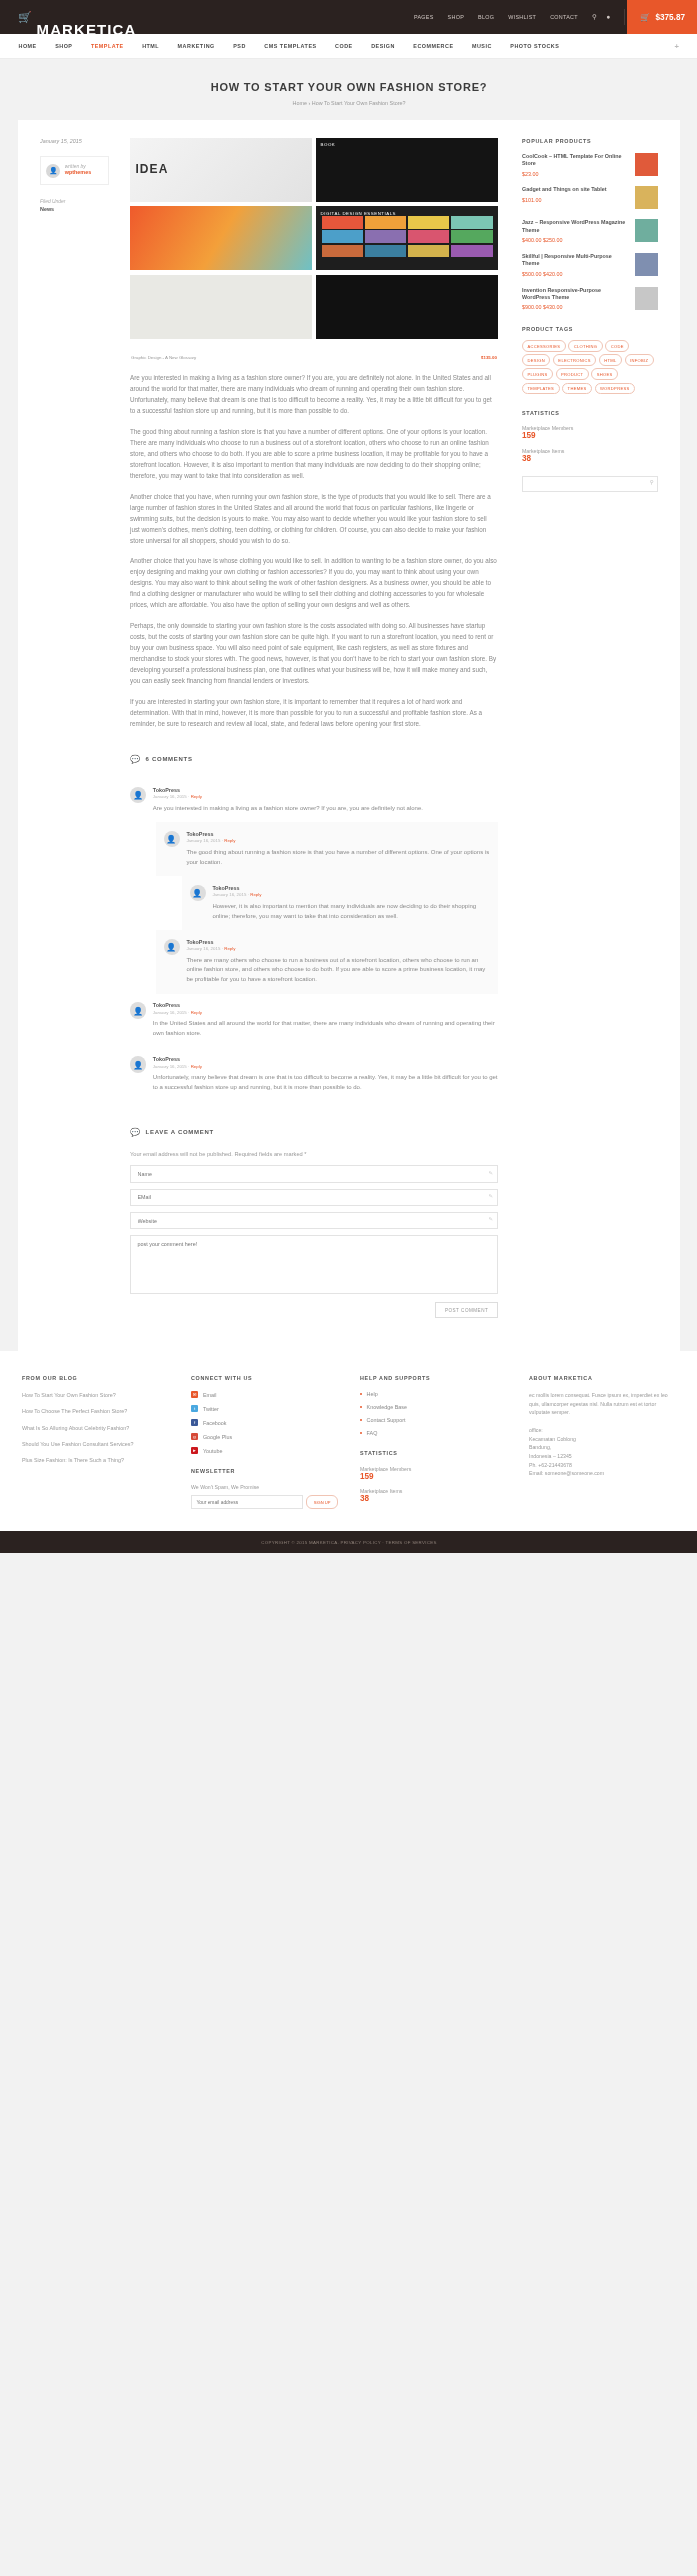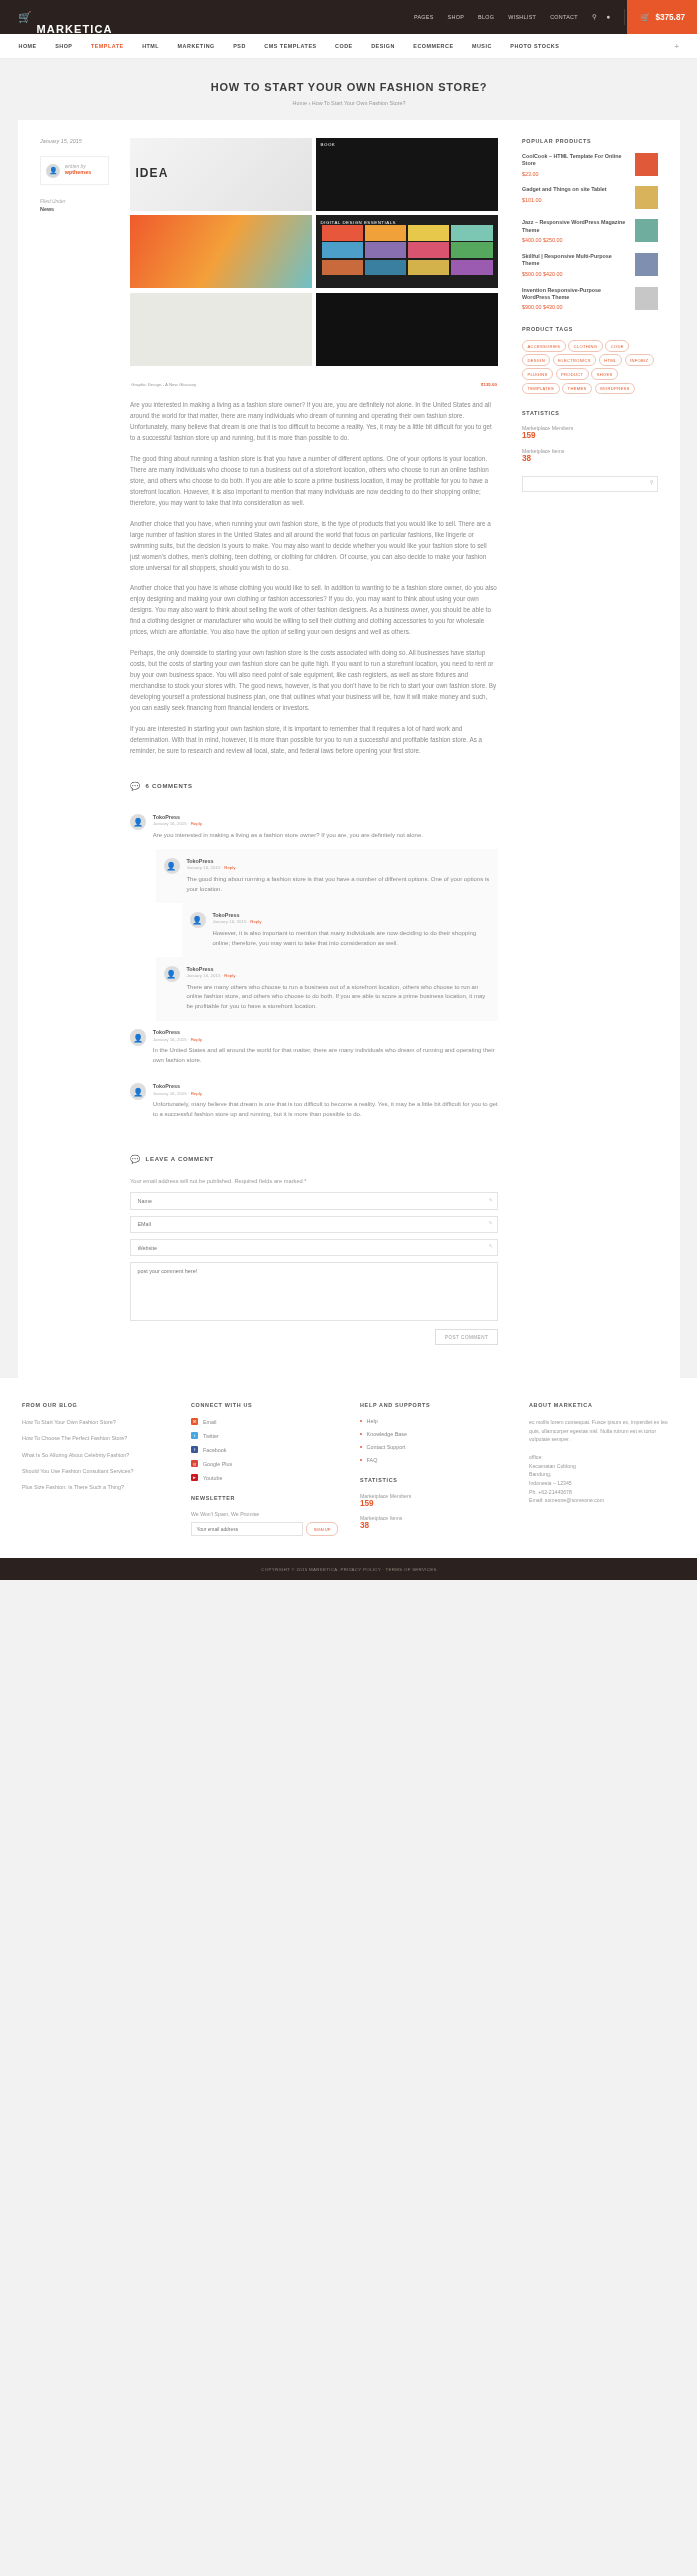--- a/index.html
+++ b/index.html
@@ -14,21 +14,21 @@
   .topbar {
     background: #2b2220;
     height: 34px;
     display: flex;
     align-items: center;
     padding: 0 18.5px;
     color: #fff;
   }
   .logo { display: flex; align-items: center; gap: 4.4px; }
   .logo-mark { color: #e8572a; font-size: 11px; line-height: 1; }
-  .logo-text { font-size: 11px; letter-spacing: 1.1px; font-weight: bold; color: #fff; margin-top: 24px; }
+  .logo-text { font-size: 15px; letter-spacing: 1.1px; font-weight: bold; color: #fff; margin-top: 24px; }
   .top-nav { margin-left: auto; display: flex; align-items: center; gap: 14px; font-size: 5.4px; letter-spacing: 0.3px; }
   .top-nav a { color: #cfc6c2; text-decoration: none; }
   .top-icons { display: flex; align-items: center; gap: 9.8px; margin-left: 14px; color:#cfc6c2; }
   .sep { width:0.5px; height: 16.3px; background:#473c39; margin: 0 3.3px; }
   .cart {
     background: #e8572a;
     color: #fff;
     height: 34px;
     display: flex; align-items: center; gap: 4.9px;
     padding: 0 13px;
@@ -72,21 +72,21 @@
   .post-date { font-size: 5.4px; font-style: italic; color: #999; margin-bottom: 12px; }
   .meta-box { border: 0.5px solid #eee; padding: 6.5px 5.4px; display: flex; gap: 4.4px; align-items: flex-start; }
   .avatar-sm { width: 14px; height: 14px; border-radius: 50%; background: #d8d8d8; flex: none;
                display:flex;align-items:center;justify-content:center;font-size:7px;color:#8a8a8a;}
   .meta-label { font-size: 4.9px; font-style: italic; color: #aaa; }
   .meta-value { font-size: 5.4px; color: #e8572a; font-weight: bold; }
   .filed { margin-top: 14px; font-size: 4.9px; font-style: italic; color: #aaa; }
   .filed b { display:block; font-style: normal; color:#555; font-size: 5.4px; margin-top: 2.2px;}
   
   .gallery { display: grid; grid-template-columns: 1fr 1fr; gap: 4.4px; margin-bottom: 14px; }
-  .tile { height: 73px; position: relative; overflow: hidden; color: #fff; }
+  .tile { height: 64px; position: relative; overflow: hidden; color: #fff; }
   .t1 { background: linear-gradient(135deg,#f4f4f4 0%,#e2e2e2 100%); color:#444; }
   .t2 { background: #141414; }
   .t3 { background: linear-gradient(120deg,#ef5a2c 0%,#f3a03a 50%,#6ec1c6 100%); }
   .t4 { background: #1e1e1e; }
   .t5 { background: #e9e9e4; color:#333; }
   .t6 { background: #111; }
   .tile .ttl { position:absolute; top: 4.4px; left: 4.4px; font-size: 4.4px; letter-spacing: 0.5px; }
   .tile .big { position:absolute; top: 38%; left: 5.4px; font-size: 12px; font-weight: bold; letter-spacing: 1.1px; }
   .swatch-grid { position:absolute; inset: 9.8px 5.4px 13px 5.4px; display: grid; grid-template-columns: repeat(4,1fr); grid-auto-rows: 1fr; gap: 1.6px; }
   .price-row { font-size: 4.4px; color: #999; display: flex; justify-content: space-between; padding: 2.2px 1.1px 0; }

